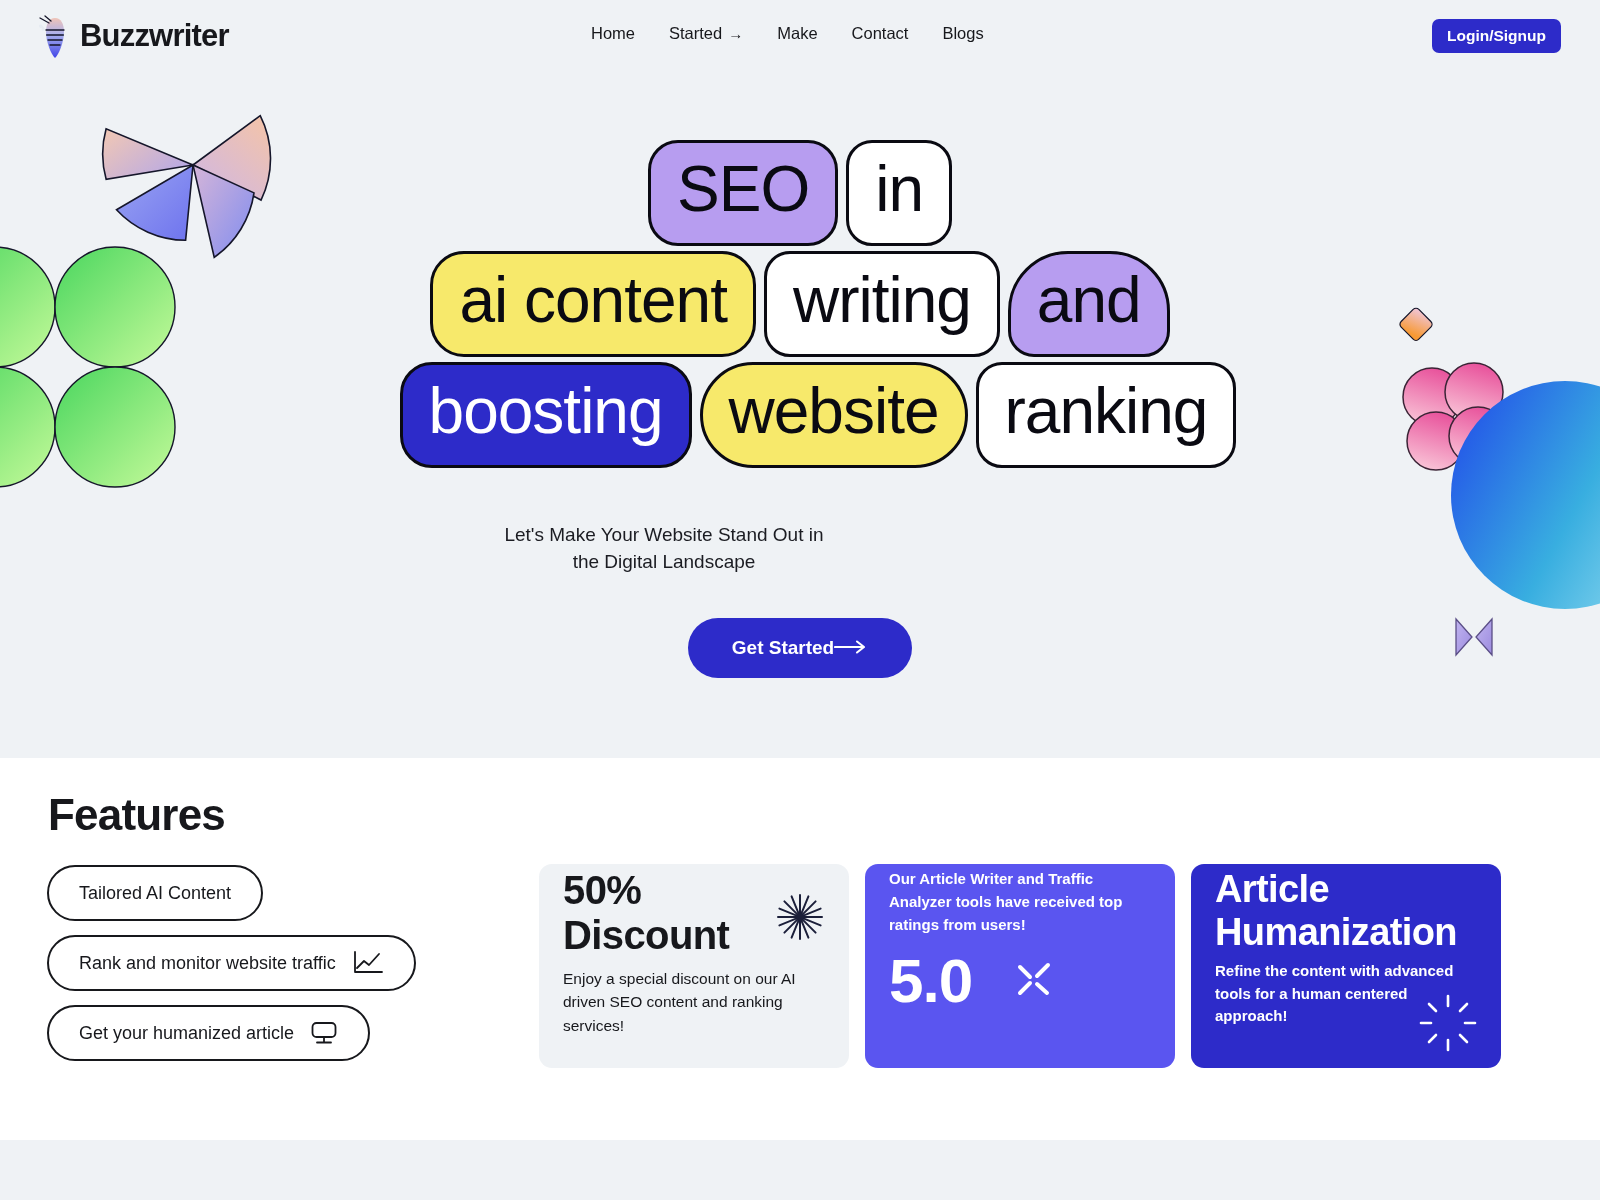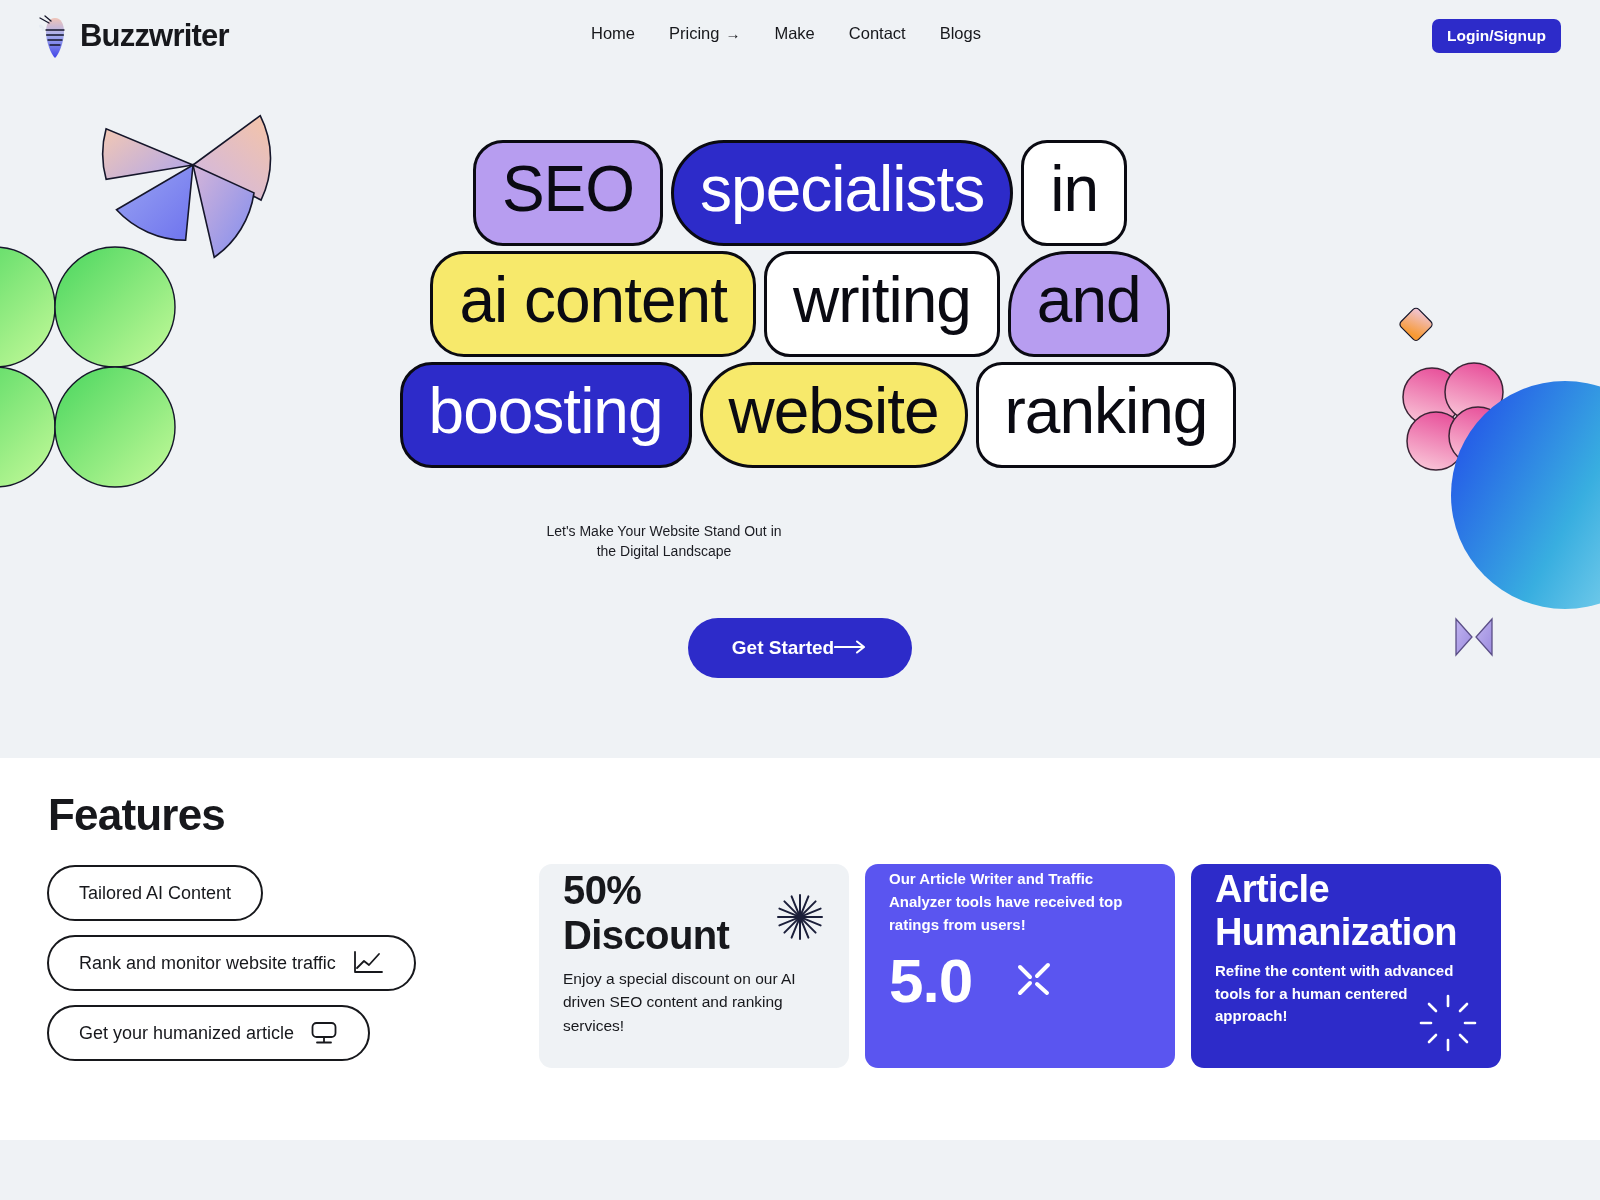--- a/index.html
+++ b/index.html
@@ -83,21 +83,21 @@
   .t-in       { background:#ffffff; color:#0a0a12; border-radius: 26px; }
   .t-ai       { background:#f7e96b; color:#0a0a12; border-radius: 34px; }
   .t-writing  { background:#ffffff; color:#0a0a12; border-radius: 26px; }
   .t-and      { background:#b79df0; color:#0a0a12; border-radius: 60px 60px 26px 26px; }
   .t-boost    { background:#2d2bc9; color:#ffffff; border-radius: 32px; margin-left: 36px; }
   .t-website  { background:#f7e96b; color:#0a0a12; border-radius: 60px; }
   .t-ranking  { background:#ffffff; color:#0a0a12; border-radius: 26px; }
 
   .subtitle {
     position: absolute; top: 522px; left: 0; width: 1328px;
-    text-align: center; font-size: 14px; line-height: 1.42;
+    text-align: center; font-size: 19px; line-height: 1.42;
     color: #1b1c22; z-index: 20;
   }
   .cta-wrap {
     position: absolute; top: 618px; left: 0; width: 1600px;
     display: flex; justify-content: center; z-index: 20;
   }
   .cta-btn {
     background: #2d2bc9; color: #fff;
     font-size: 19px; font-weight: 600;
     border: none; border-radius: 40px;
@@ -282,41 +282,40 @@
           </svg>
         </span>
         <span class="brand-name">Buzzwriter</span>
       </div>
 
       <div class="nav-links">
         <span class="nav-link">
           <span>Home</span>
         </span>
         <span class="nav-link">
-          <span>Pricing</span>
+          <span>Started</span>
           <span class="nav-arrow">→</span>
         </span>
         <span class="nav-link">
           <span>Make</span>
         </span>
         <span class="nav-link">
           <span>Contact</span>
         </span>
         <span class="nav-link">
           <span>Blogs</span>
         </span>
       </div>
 
       <button class="login-btn">Login/Signup</button>
     </nav>
 
     <div class="headline">
       <div class="tile-row">
         <div class="tile t-seo">SEO</div>
-        <div class="tile t-spec">specialists</div>
         <div class="tile t-in">in</div>
       </div>
       <div class="tile-row">
         <div class="tile t-ai">ai content</div>
         <div class="tile t-writing">writing</div>
         <div class="tile t-and">and</div>
       </div>
       <div class="tile-row">
         <div class="tile t-boost">boosting</div>
         <div class="tile t-website">website</div>

